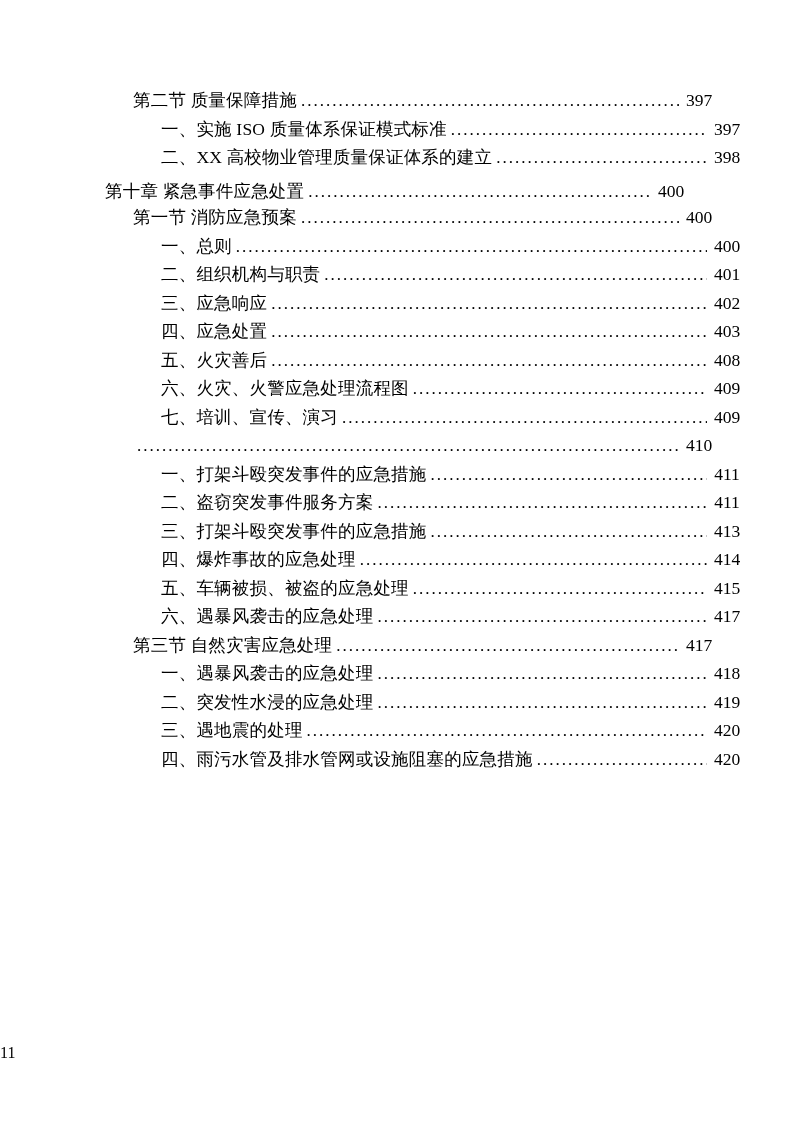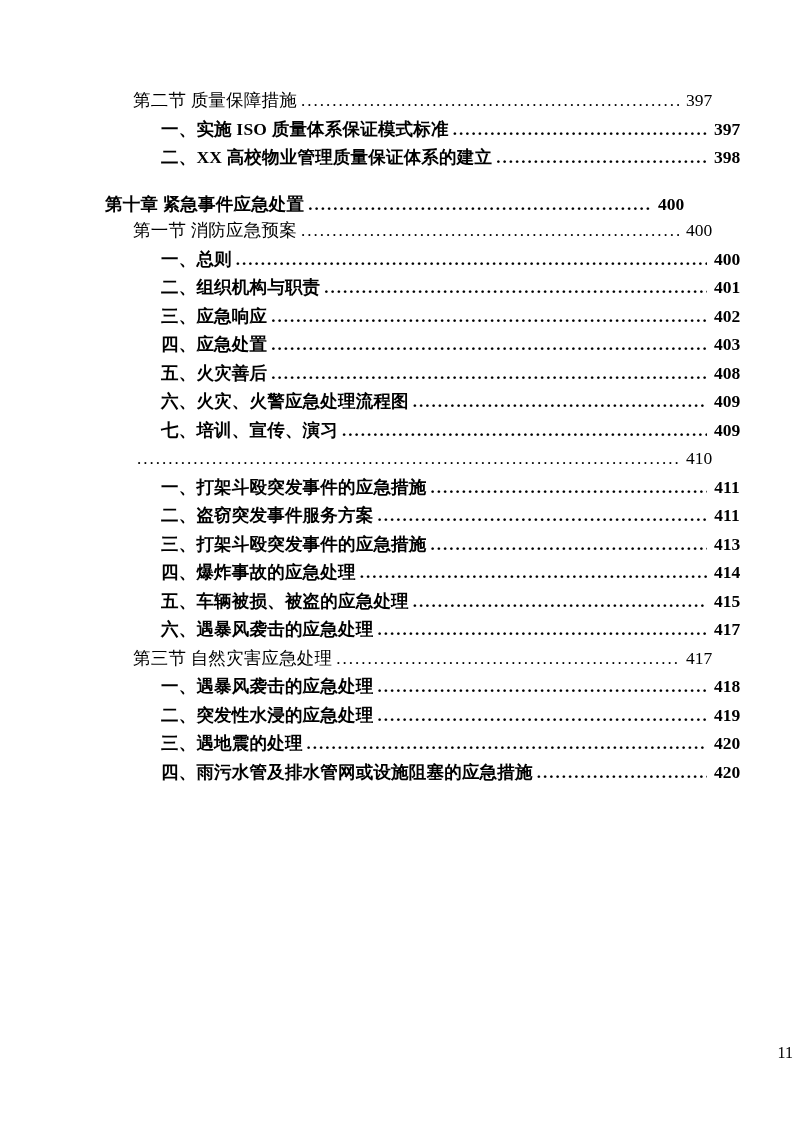--- a/index.html
+++ b/index.html
@@ -47,41 +47,40 @@
     color: #000;
   }
   .toc-entry .page-num {
     flex: 0 0 auto;
     text-align: center;
     min-width: 34px;
   }
 
   
   .lvl-chapter {
-    font-weight: bold;
+    font-weight: normal;
     padding-left: 0px;
-    margin-top: 29px;
+    margin-top: 16px;
     margin-bottom: 9px;
   }
   .lvl-section {
     padding-left: 28px;
     margin-bottom: 11px;
   }
   .lvl-item {
     padding-left: 56px;
     margin-bottom: 11px;
-    font-weight: bold;
   }
 
   .footer {
     position: absolute;
     left: 0;
     right: 0;
     bottom: 60px;
-    text-align: right;
+    text-align: left;
     font-size: 16px;
     font-family: "Liberation Serif", serif;
   }
 </style>
 </head>
 <body>
 
 <div class="page">
   <div class="toc" id="toc-container">
       <div class="toc-entry lvl-section">

